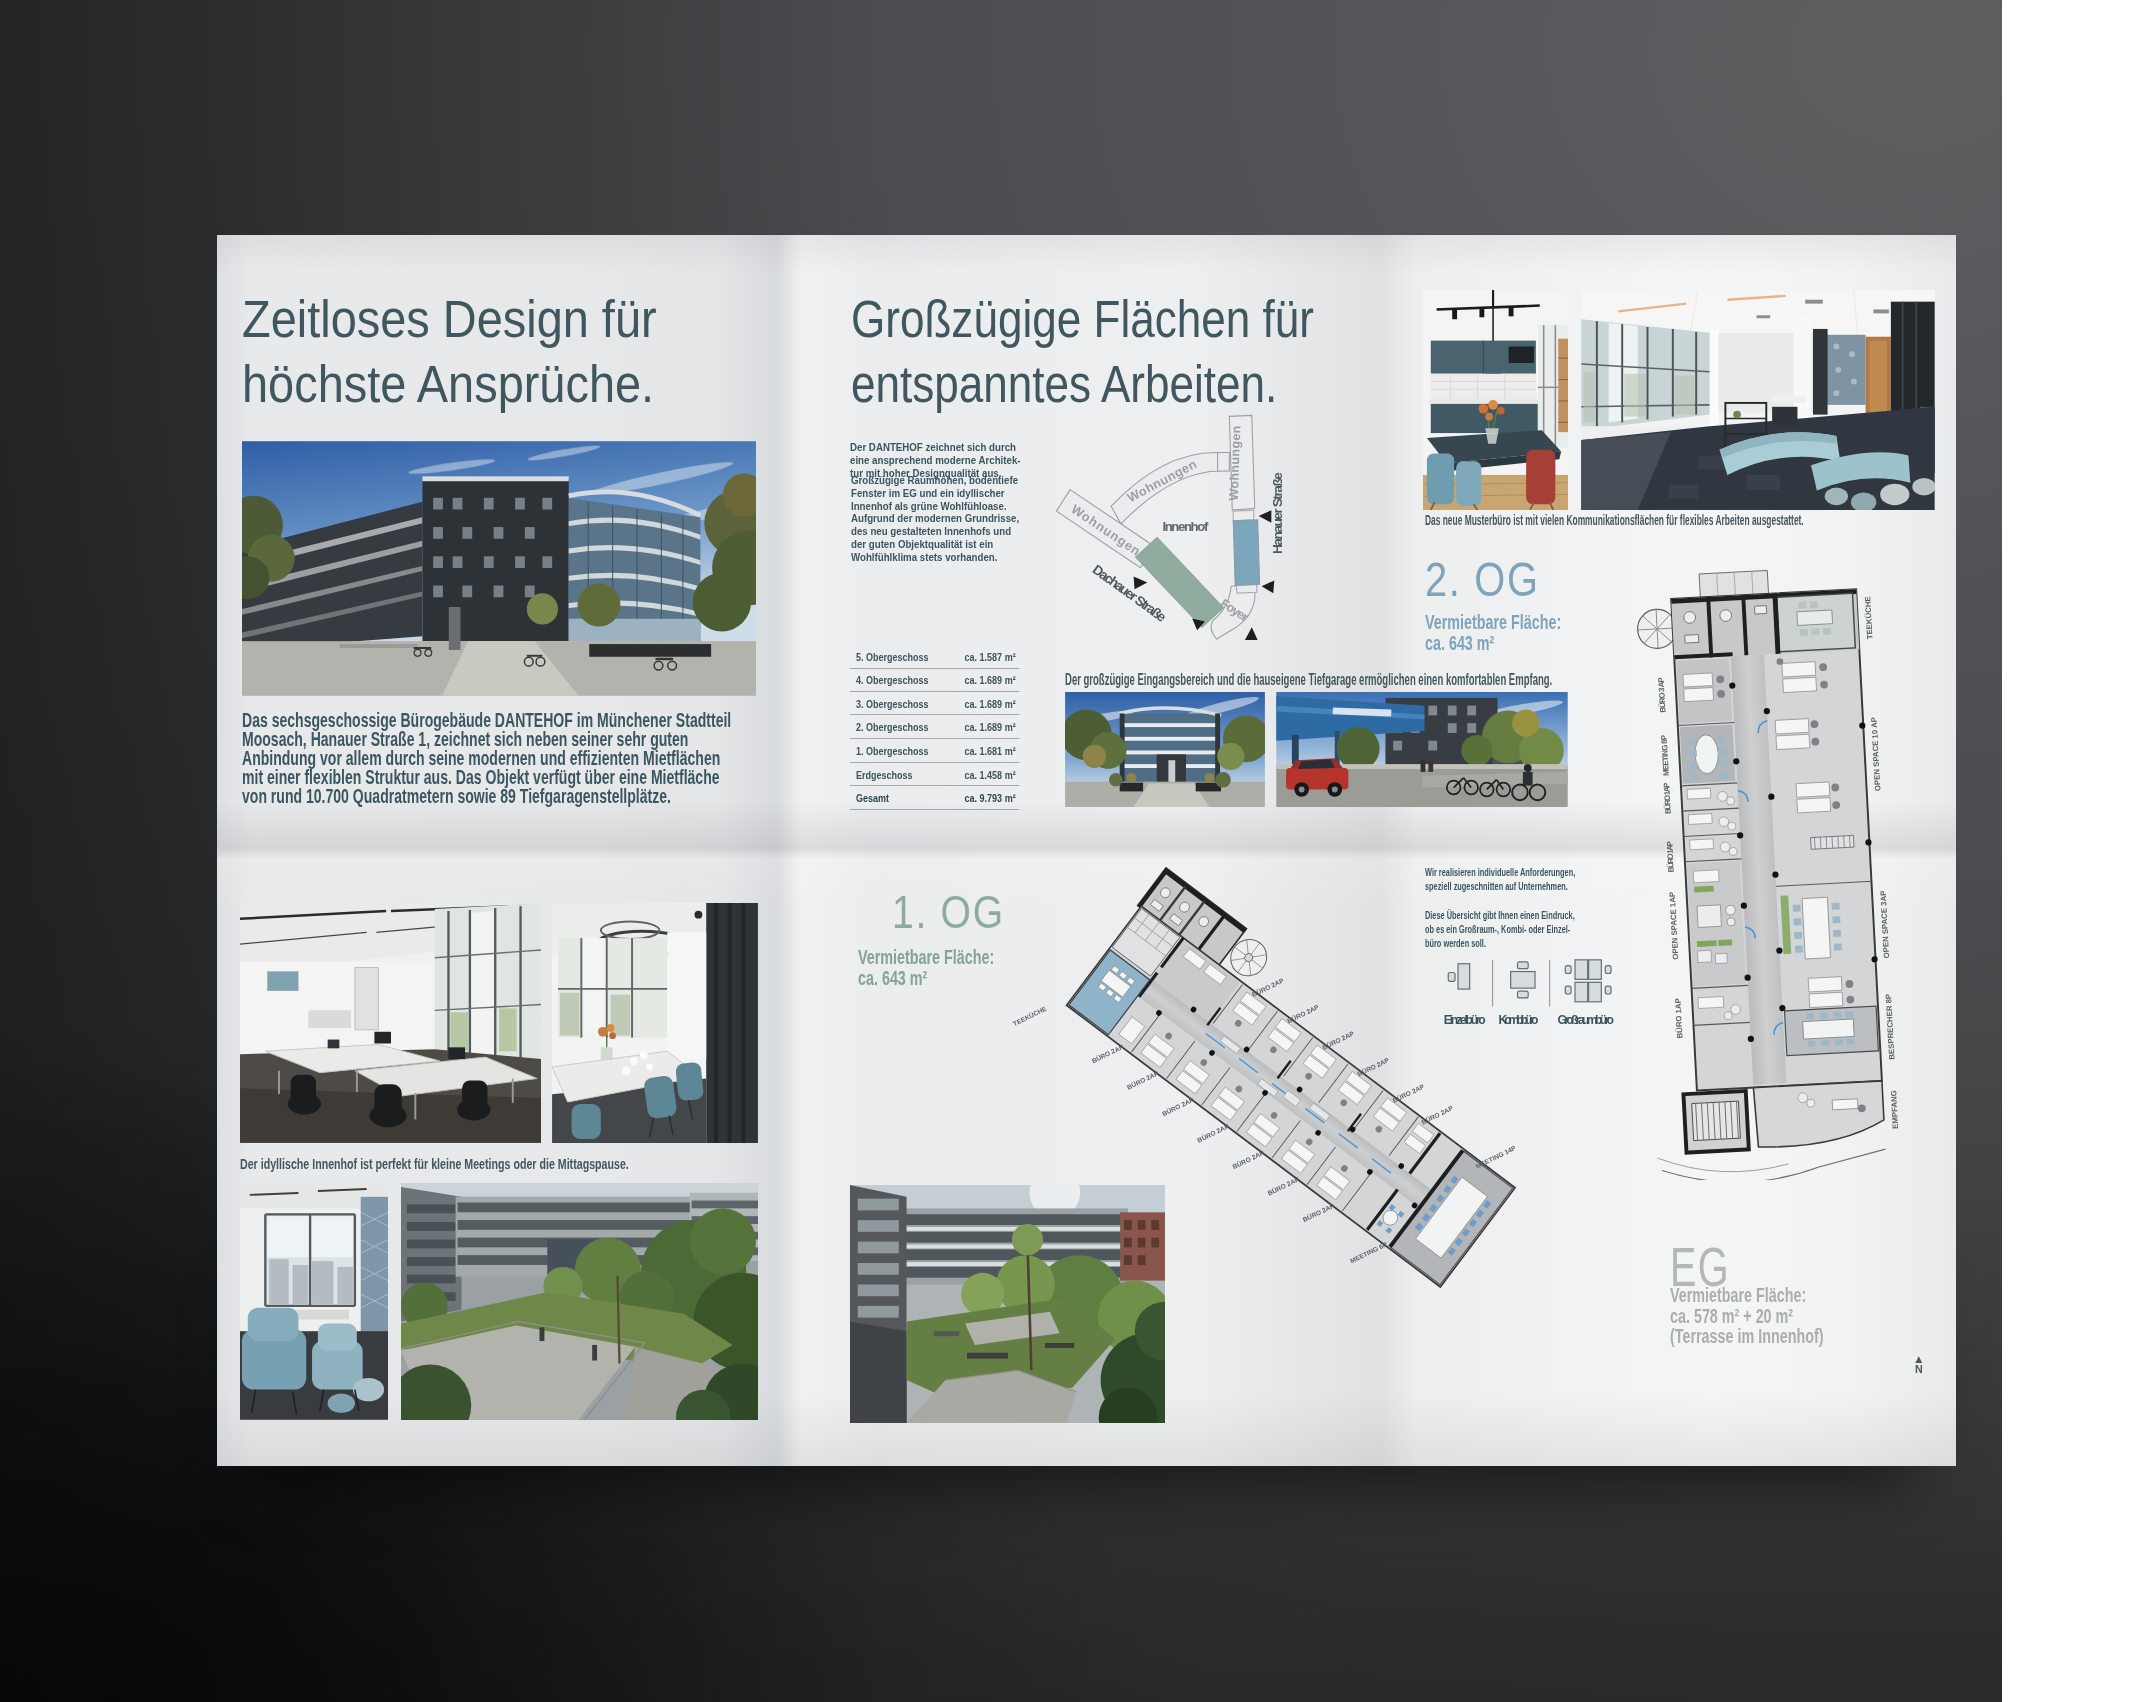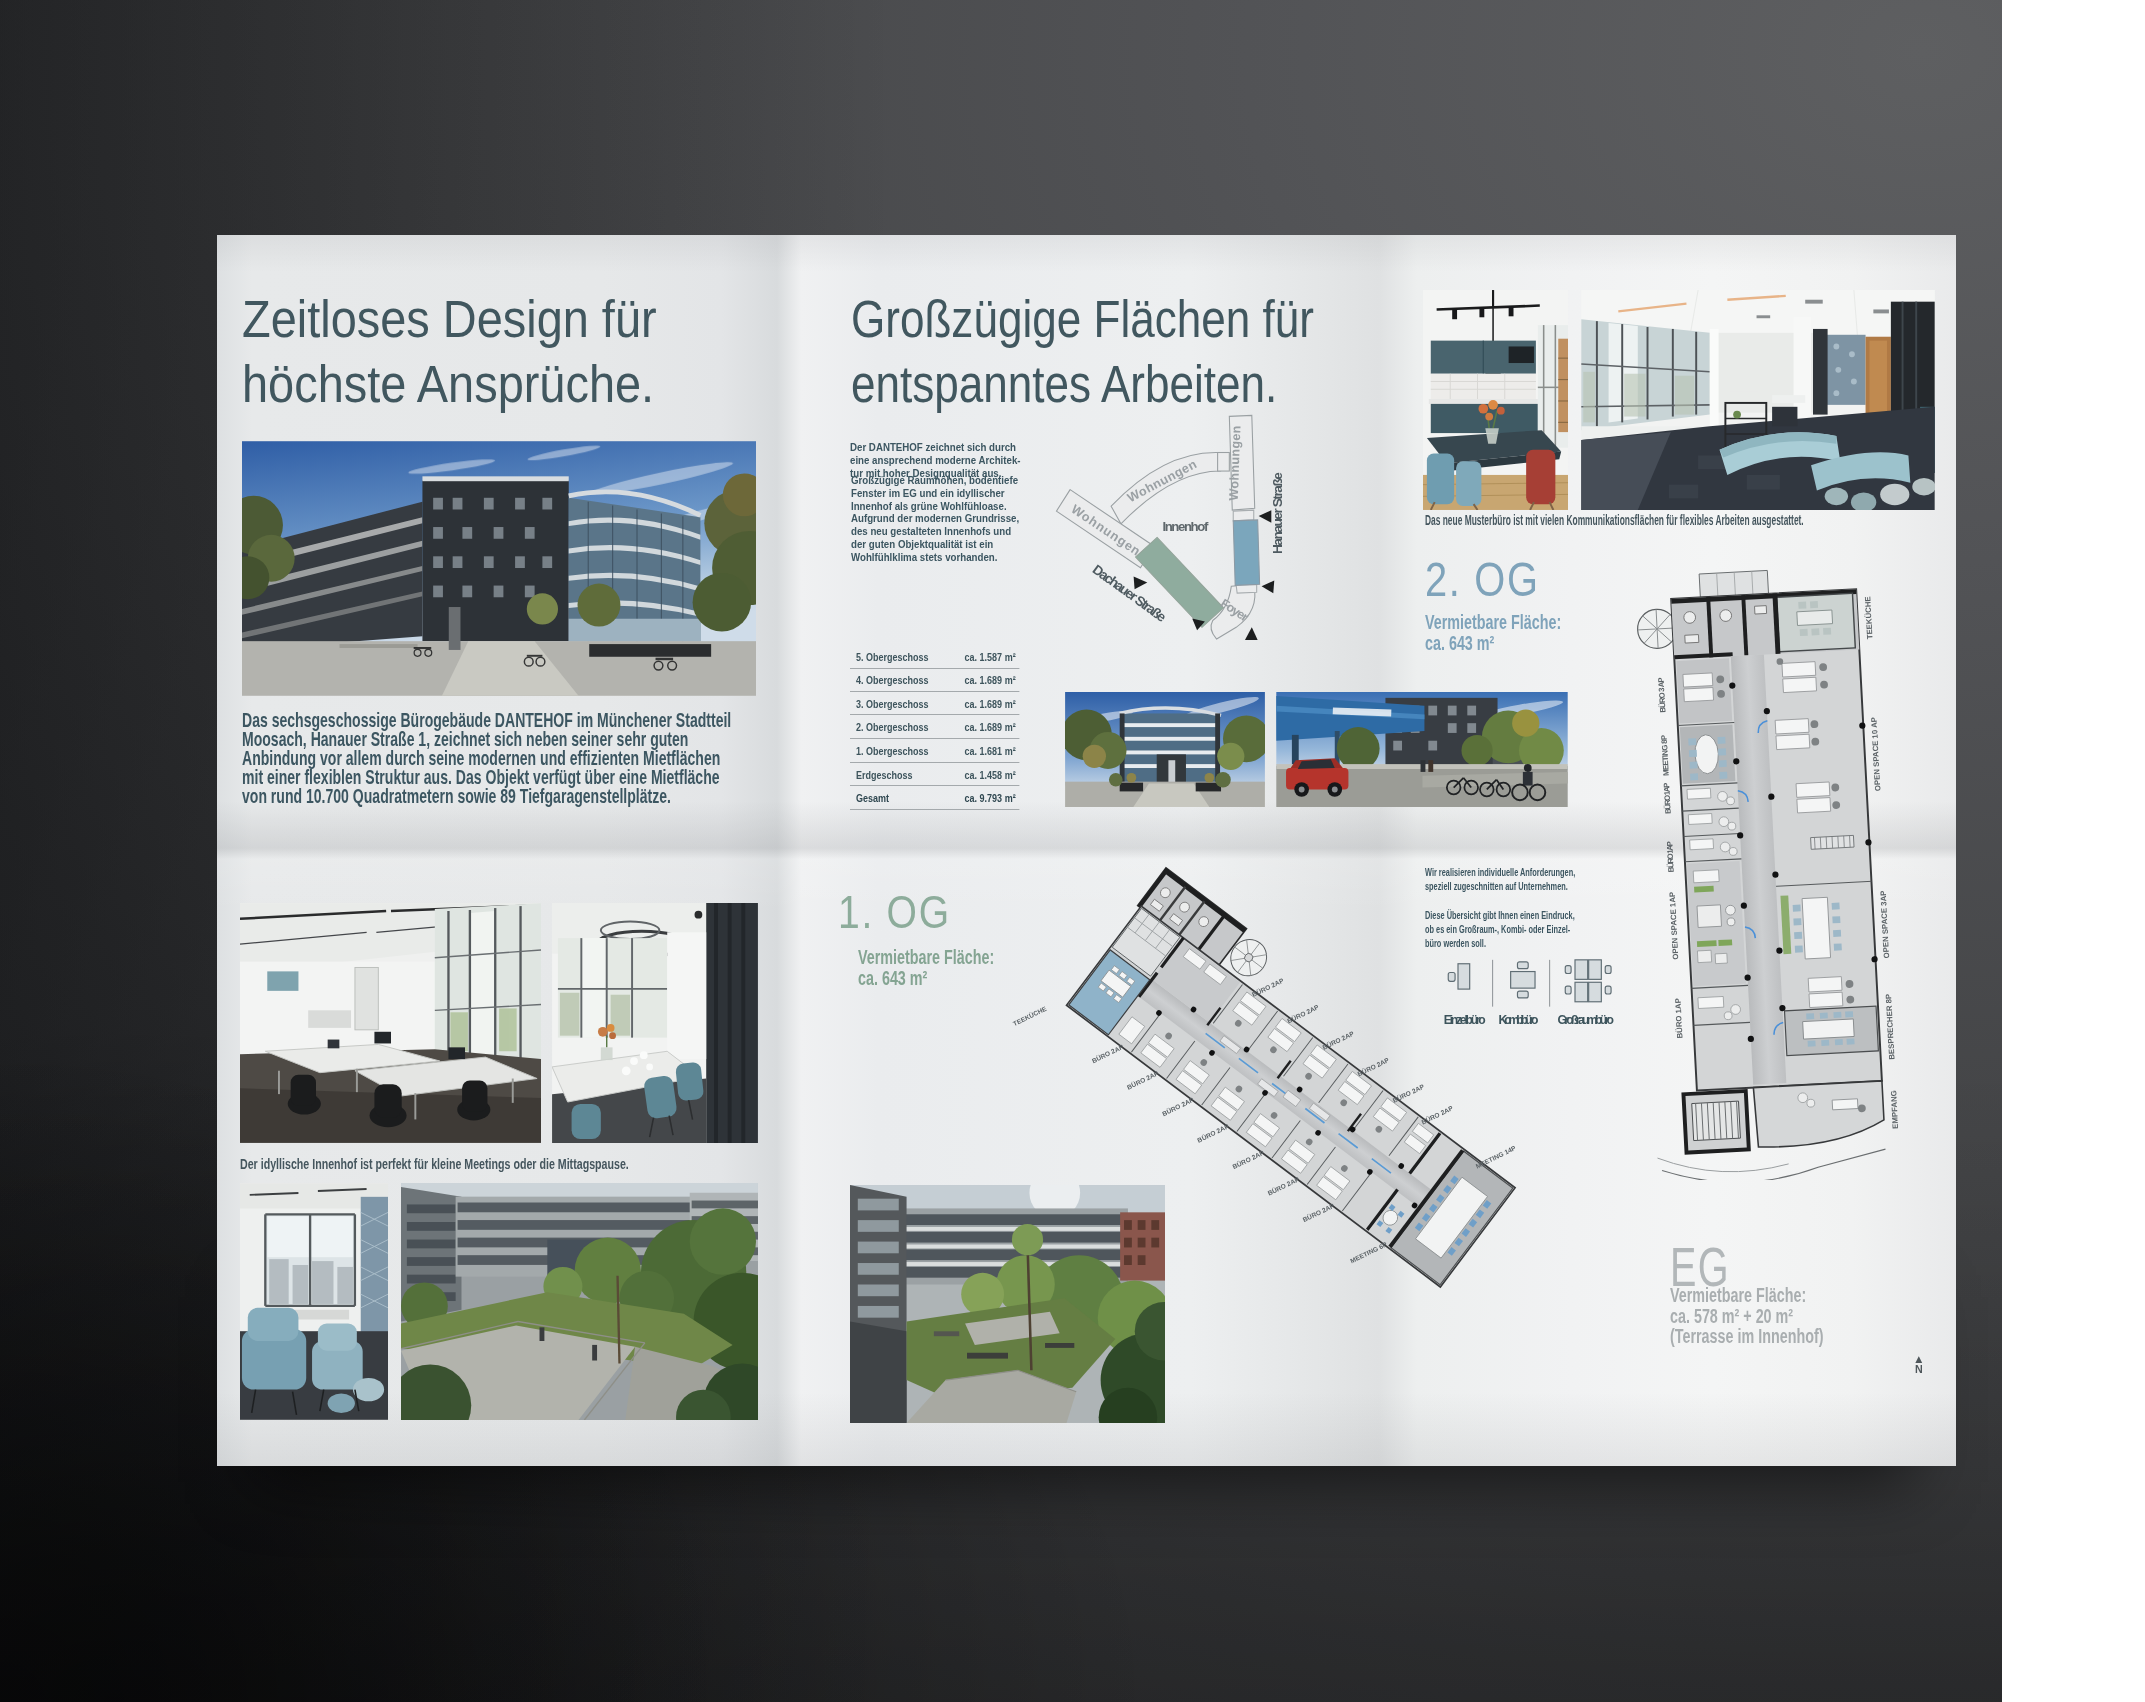--- a/index.html
+++ b/index.html
@@ -452,20 +452,23 @@
           <span>Erdgeschoss</span>
           <span>ca. 1.458 m²</span>
         </div>
  <div style="height:22.4px;padding:0 4.9px 0 7.8px;display:flex;justify-content:space-between;align-items:center;border-bottom:1px solid #a4a9ac;font-size:11.7px;font-weight:bold;color:#2f4750">
           <span>Gesamt</span>
           <span>ca. 9.793 m²</span>
         </div>
 </div>
     </div>
 
+<div class="abs" style="left:1065px;top:670px">
+      <div class="sx" style="font-size:16.3px;color:#45565e;transform:scaleX(0.585)">Der großzügige Eingangsbereich und die hauseigene Tiefgarage ermöglichen einen komfortablen Empfang.</div>
+    </div>
 
 <svg class="abs" id="ph-entrance" style="left:1065px;top:692px" width="200" height="115" viewBox="0 0 205 118">
 <defs>
 <linearGradient id="sky2" x1="0" y1="0" x2="0" y2="1">
 <stop offset="0" stop-color="#2e5fa7"></stop>
           <stop offset="0.7" stop-color="#7ea4d0"></stop>
           <stop offset="1" stop-color="#bccfe4"></stop>
 </linearGradient>
 </defs>
 <rect width="205" height="96" fill="url(#sky2)"></rect>
@@ -575,21 +578,21 @@
 
 <circle cx="258" cy="78" r="4" fill="#23262a"></circle>
 <rect x="253" y="82" width="10" height="14" fill="#2c3036"></rect>
 <circle cx="250" cy="103" r="8" fill="none" stroke="#202224" stroke-width="2"></circle>
 <circle cx="268" cy="103" r="8" fill="none" stroke="#202224" stroke-width="2"></circle>
 
 <rect x="148" y="70" width="5" height="12" fill="#2e3236"></rect>
 <rect x="156" y="70" width="5" height="12" fill="#40342c"></rect>
 </svg>
 
-<div class="abs" style="left:838px;top:889px">
+<div class="abs" style="left:892px;top:889px">
       <div style="font-size:46px;line-height:1;color:#8dac9b;letter-spacing:2px;transform:scaleX(0.85);transform-origin:0 0;white-space:nowrap">1. OG</div>
     </div>
 
 <div class="abs" style="left:858px;top:947px">
       <div class="sx" style="font-size:19.5px;line-height:20.5px;color:#84a492;transform:scaleX(0.735)">Vermietbare Fläche:<br>ca. 643 m²</div>
     </div>
 
 <svg class="abs" id="plan1" style="left:990px;top:827px" width="566" height="488" viewBox="0 0 580 500">
 <defs>
 <linearGradient id="corr1" x1="0" y1="0" x2="0" y2="1">

